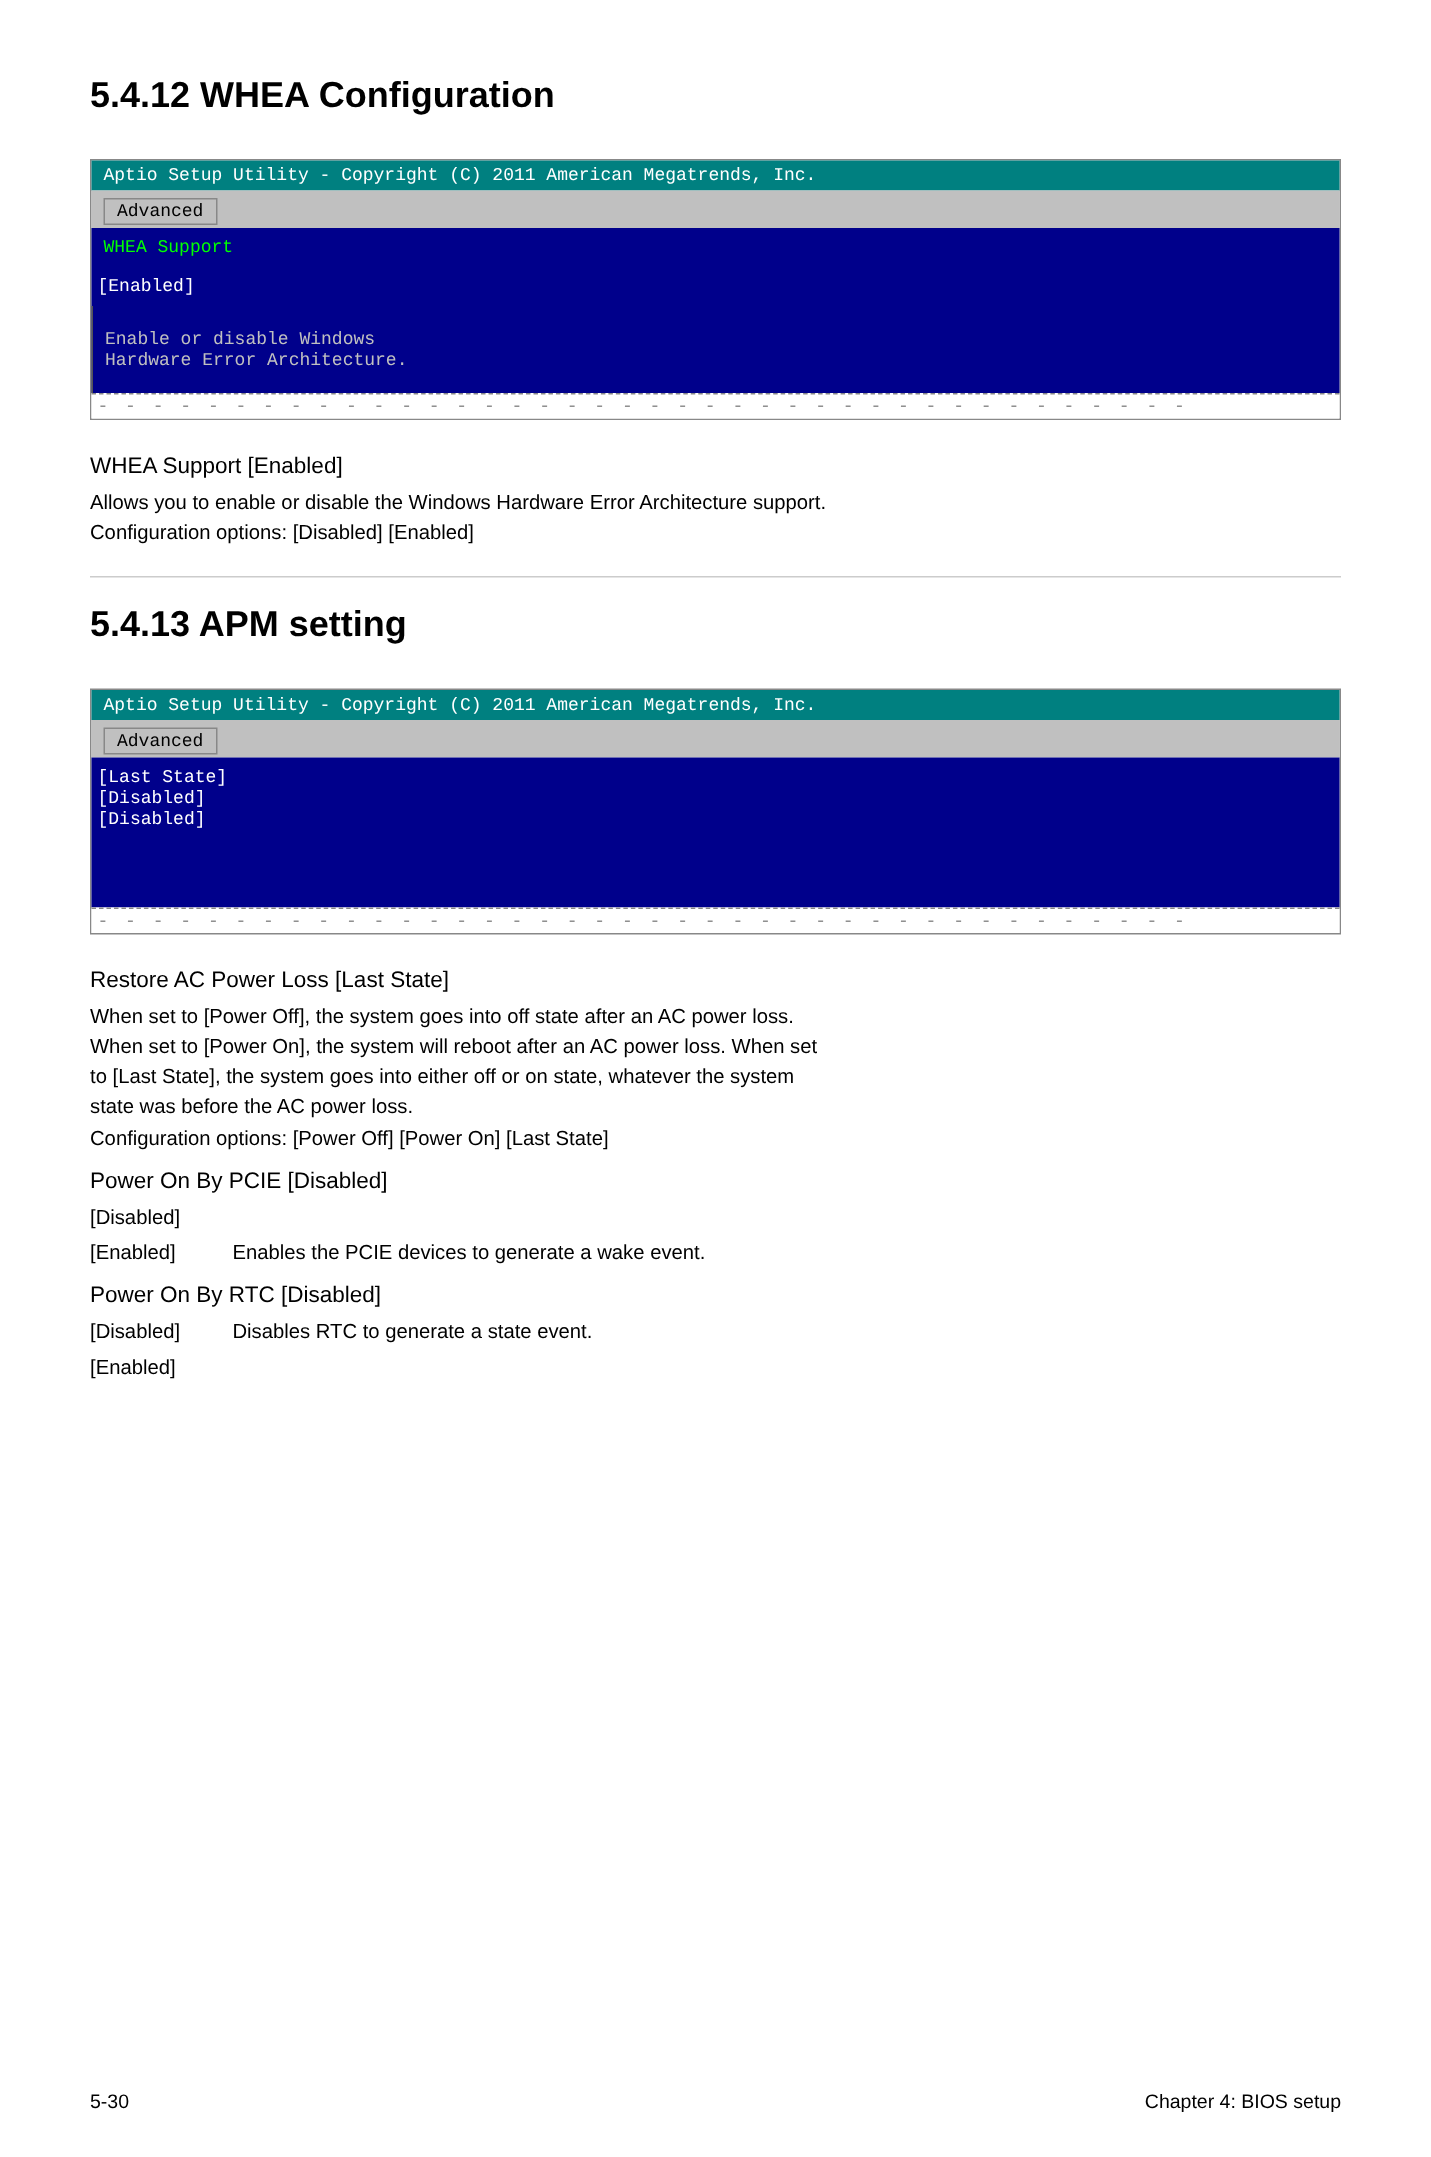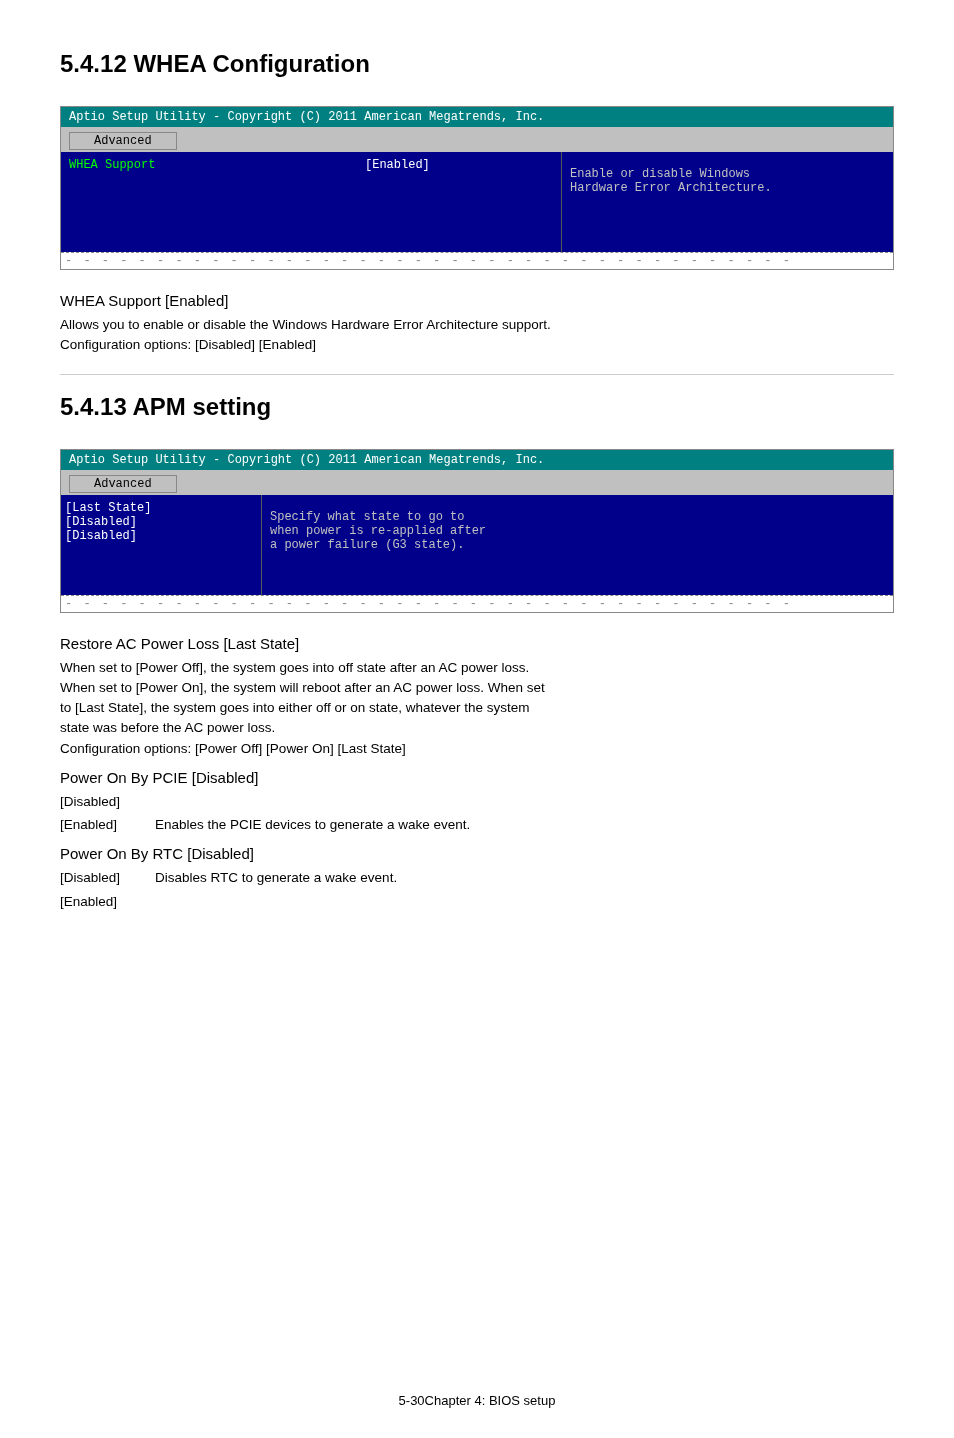--- a/index.html
+++ b/index.html
@@ -34,21 +34,21 @@
       color: #fff;
       padding: 3px 8px;
       font-size: 12px;
       font-family: 'Courier New', Courier, monospace;
     }
 
     .bios-tab {
       display: inline-block;
       background: #c0c0c0;
       color: #000;
-      padding: 1px 24px;
+      padding: 1px 8px;
       margin-top: 3px;
       font-size: 12px;
       border: 1px solid #888;
     }
 
     .bios-bottom-dashes {
       border-top: 1px dashed #888;
       font-family: 'Courier New', Courier, monospace;
       font-size: 12px;
       color: #888;
@@ -95,21 +95,21 @@
       font-weight: bold;
     }
 
     
     .page-footer {
       position: absolute;
       bottom: 30px;
       left: 60px;
       right: 60px;
       display: flex;
-      justify-content: center;
+      justify-content: space-between;
       font-size: 13px;
       color: #000;
     }
 
     hr.section-rule {
       border: none;
       border-top: 1px solid #ccc;
       margin: 18px 0 18px 0;
     }
 
@@ -133,20 +133,21 @@
       flex: 1;
       padding: 15px 8px;
       font-family: 'Courier New', Courier, monospace;
       font-size: 12px;
       color: #c0c0c0;
       border-left: 1px solid #555;
     }
 
     .bios-body-row {
       display: flex;
+      flex-direction: column;
       background: #00008b;
       min-height: 100px;
     }
   </style>
 </head>
 <body>
 
 <h2>5.4.12   WHEA Configuration</h2>
 
 <div class="bios-box">
@@ -183,23 +184,20 @@
 <div class="bios-box">
   <div class="bios-header">Aptio Setup Utility - Copyright (C) 2011 American Megatrends, Inc.</div>
   <div style="background:#c0c0c0; padding:2px 8px;">
     <span class="bios-tab">Advanced</span>
   </div>
   <div class="bios-body-row">
     <div class="bios-content-middle">
       <div>[Last State]</div>
       <div>[Disabled]</div>
       <div>[Disabled]</div>
-    </div>
-    <div class="bios-content-right">
-      Specify what state to go to<br>when power is re-applied after<br>a power failure (G3 state).
     </div>
   </div>
   <div class="bios-bottom-dashes">
     - - - - - - - - - - - - - - - - - - - - - - - - - - - - - - - - - - - - - - - -
   </div>
 </div>
 
 <div class="sub-heading">Restore AC Power Loss [Last State]</div>
 <div class="description">
   When set to [Power Off], the system goes into off state after an AC power loss.<br>
@@ -217,21 +215,21 @@
   <div class="def-row">
     <span class="def-term">[Enabled]</span>
     <span class="def-desc">Enables the PCIE devices to generate a wake event.</span>
   </div>
 </div>
 
 <div class="sub-heading">Power On By RTC [Disabled]</div>
 <div class="def-list">
   <div class="def-row">
     <span class="def-term">[Disabled]</span>
-    <span class="def-desc">Disables RTC to generate a wake event.</span>
+    <span class="def-desc">Disables RTC to generate a state event.</span>
   </div>
   <div class="def-row">
     <span class="def-term">[Enabled]</span>
   </div>
 </div>
 
 <div class="page-footer">
   <span>5-30</span>
   <span>Chapter 4: BIOS setup</span>
 </div>

